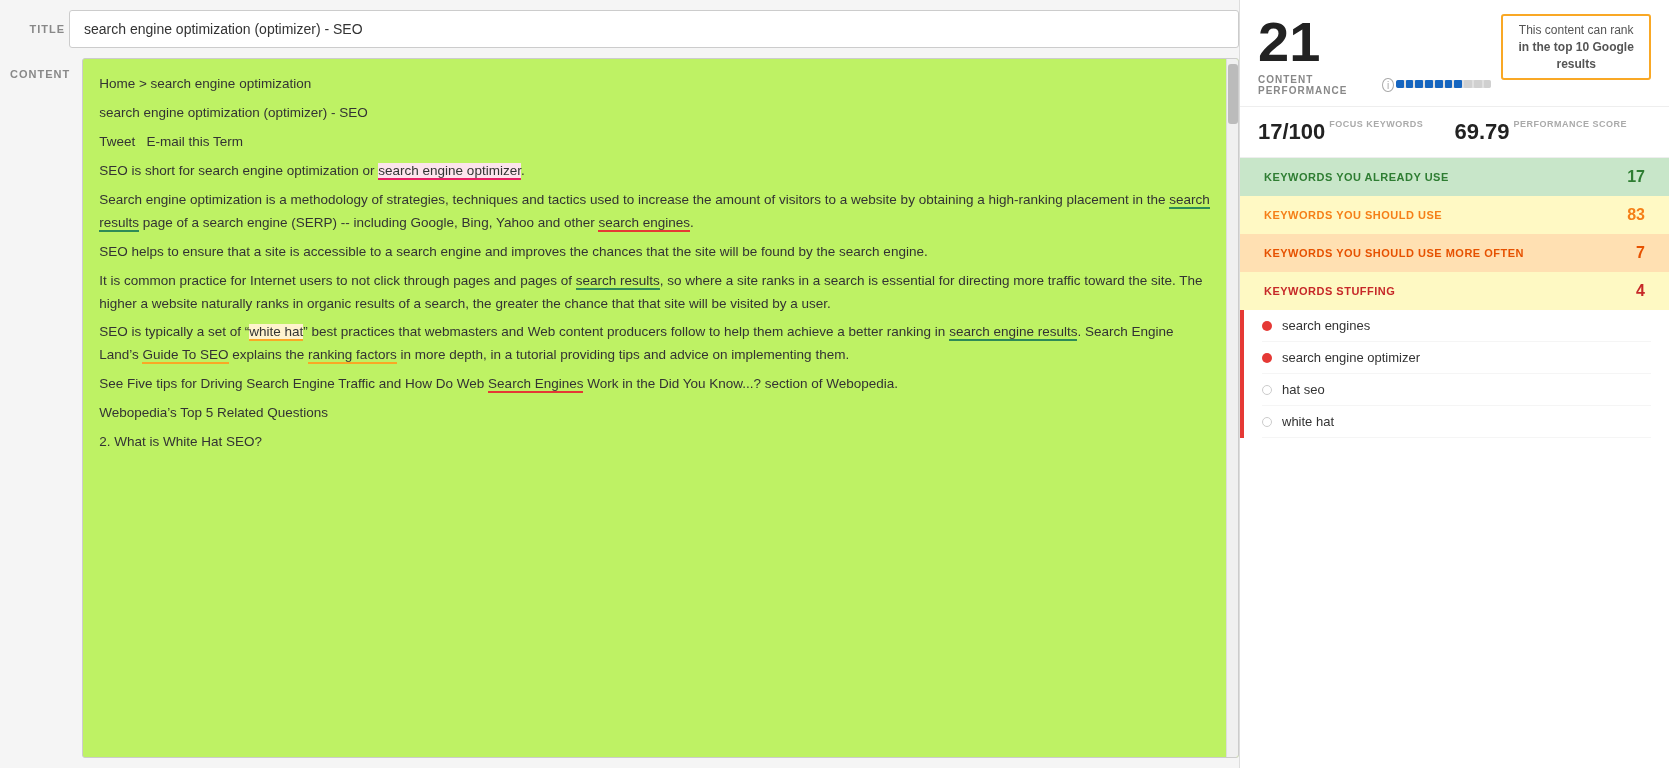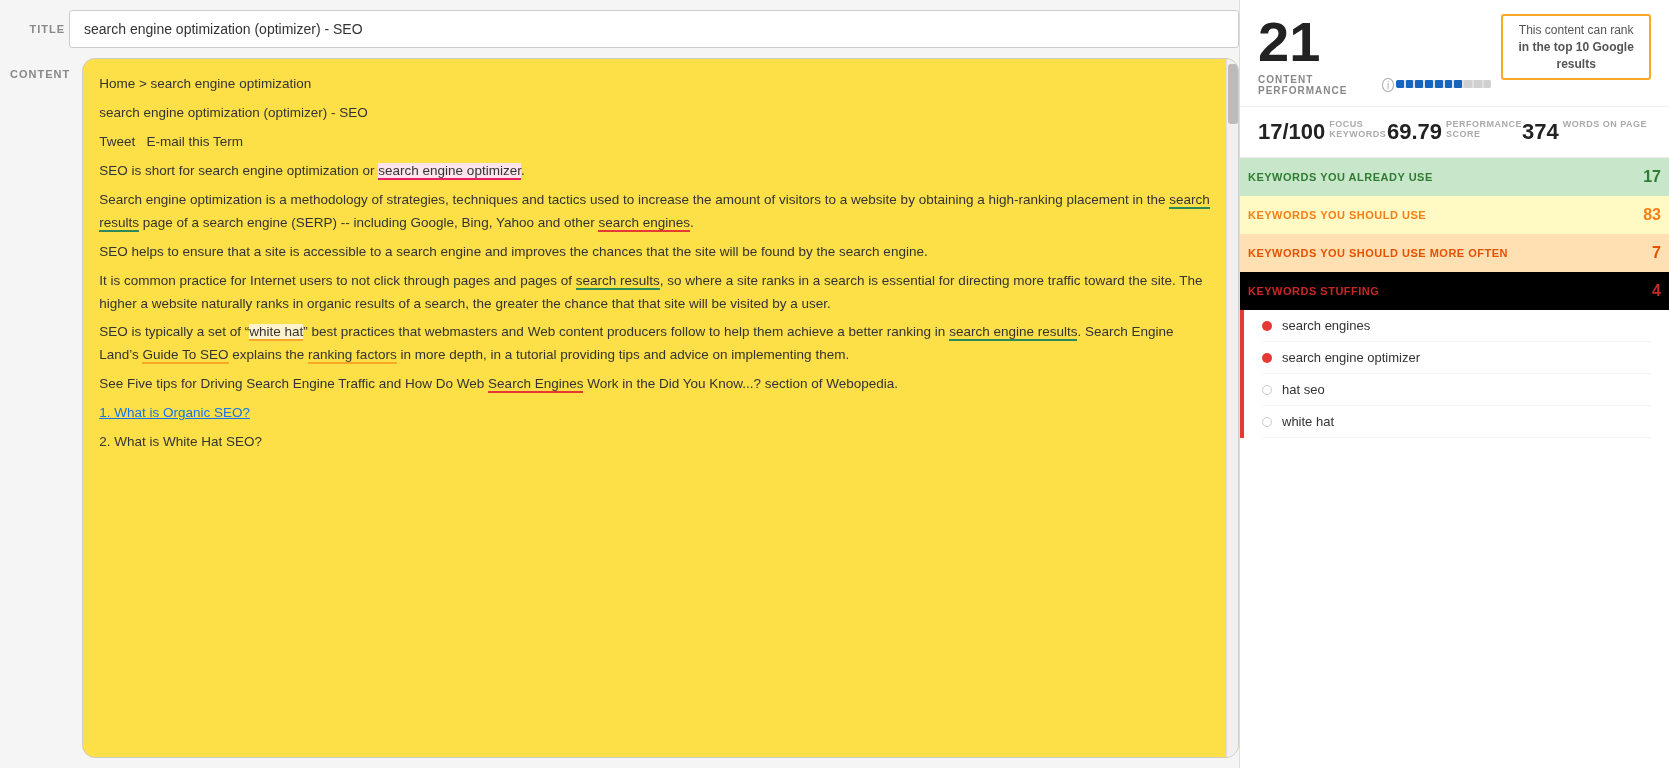--- a/index.html
+++ b/index.html
@@ -62,22 +62,22 @@
       color: #888;
       letter-spacing: 1px;
       min-width: 55px;
       text-align: right;
       padding-top: 10px;
     }
 
     .content-box {
       flex: 1;
       border: 1px solid #ccc;
-      border-radius: 13px;
-      background: #fde047;
+      border-radius: 3px;
+      background: #bef264;
       height: 100%;
       overflow: hidden;
       position: relative;
       display: flex;
       justify-content: space-between;
     }
 
     .content-text {
       flex: 1;
       padding: 14px 16px;
@@ -229,21 +229,21 @@
       font-size: 9px;
       font-weight: bold;
       color: #aaa;
       letter-spacing: 0.5px;
     }
 
     
     .kw-section {
       display: flex;
       align-items: center;
-      padding: 10px 8px;
+      padding: 10px 24px;
       cursor: pointer;
     }
 
     .kw-section-label {
       font-size: 11px;
       font-weight: bold;
       letter-spacing: 0.5px;
       flex: 1;
     }
 
@@ -257,21 +257,21 @@
     .kw-green .kw-count { color: #2e7d32; }
 
     .kw-yellow { background: #fff9c4; }
     .kw-yellow .kw-section-label { color: #f57f17; }
     .kw-yellow .kw-count { color: #f57f17; }
 
     .kw-orange { background: #ffe0b2; }
     .kw-orange .kw-section-label { color: #e65100; }
     .kw-orange .kw-count { color: #e65100; }
 
-    .kw-red { background: #000000; }
+    .kw-red { background: #fef9c3; }
     .kw-red .kw-section-label { color: #c62828; }
     .kw-red .kw-count { color: #c62828; }
 
     
     .kw-stuffing-items {
       padding: 0 18px;
       border-left: 4px solid #e53935;
       background: #fff;
     }
 
@@ -329,21 +329,21 @@
         </p>
         <p>
           It is common practice for Internet users to not click through pages and pages of <span class="hl-green">search results</span>, so where a site ranks in a search is essential for directing more traffic toward the site. The higher a website naturally ranks in organic results of a search, the greater the chance that that site will be visited by a user.
         </p>
         <p>
           SEO is typically a set of “<span class="hl-orange-bg">white hat</span>” best practices that webmasters and Web content producers follow to help them achieve a better ranking in <span class="hl-green">search engine results</span>. Search Engine Land’s <span class="hl-yellow">Guide To SEO</span> explains the <span class="hl-yellow">ranking factors</span> in more depth, in a tutorial providing tips and advice on implementing them.
         </p>
         <p>
           See Five tips for Driving Search Engine Traffic and How Do Web <span class="hl-red">Search Engines</span> Work in the Did You Know...? section of Webopedia.
         </p>
-        <p><span class="link-text">1. What is Organic SEO?</span></p>
+        <p>Webopedia’s Top 5 Related Questions</p>
         <p>2. What is White Hat SEO?</p>
       </div>
       <div class="scrollbar">
         <div class="scrollbar-thumb"></div>
       </div>
     </div>
   </div>
 </div>
 
 <div class="right-panel">
@@ -380,24 +380,20 @@
 
   <div class="metrics-row">
     <div class="metric-item">
       <div class="metric-value">17/100</div>
       <div class="metric-label">FOCUS KEYWORDS</div>
     </div>
     <div class="metric-item">
       <div class="metric-value">69.79</div>
       <div class="metric-label">PERFORMANCE SCORE</div>
     </div>
-    <div class="metric-item">
-      <div class="metric-value">374</div>
-      <div class="metric-label">WORDS ON PAGE</div>
-    </div>
   </div>
 
   <div class="kw-section kw-green">
     <span class="kw-section-label">KEYWORDS YOU ALREADY USE</span>
     <span class="kw-count">17</span>
   </div>
 
   <div class="kw-section kw-yellow">
     <span class="kw-section-label">KEYWORDS YOU SHOULD USE</span>
     <span class="kw-count">83</span>

